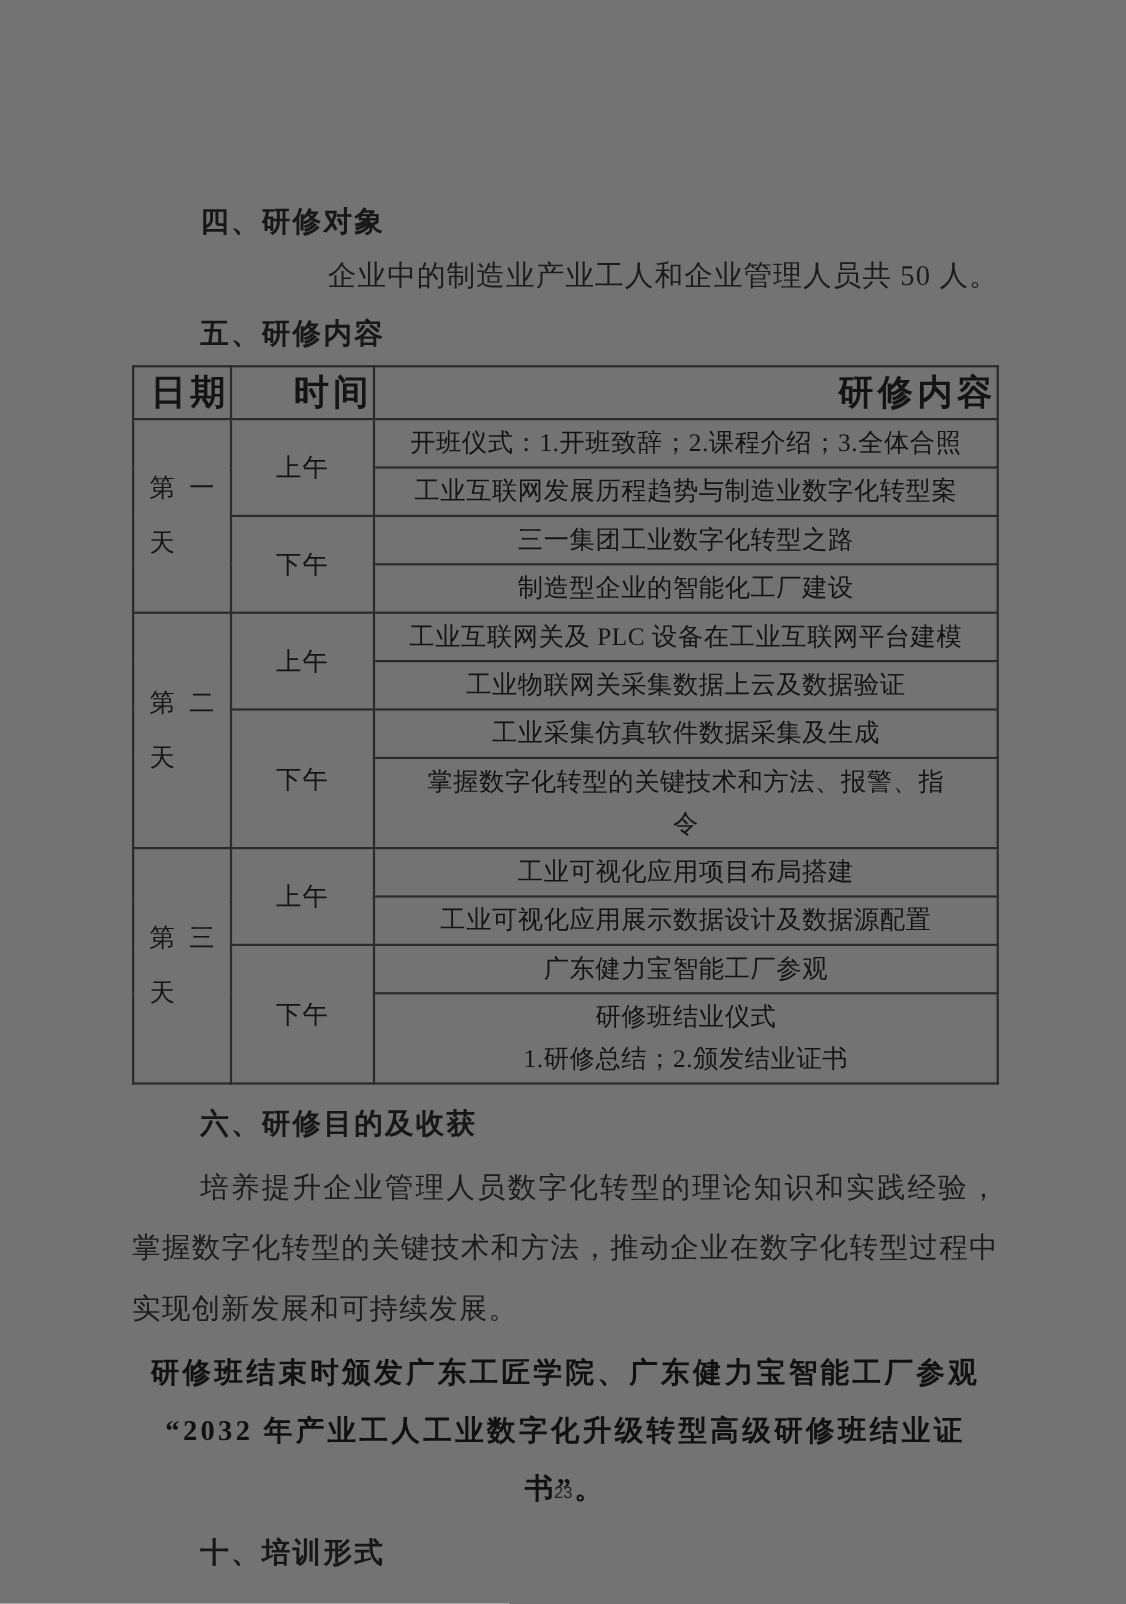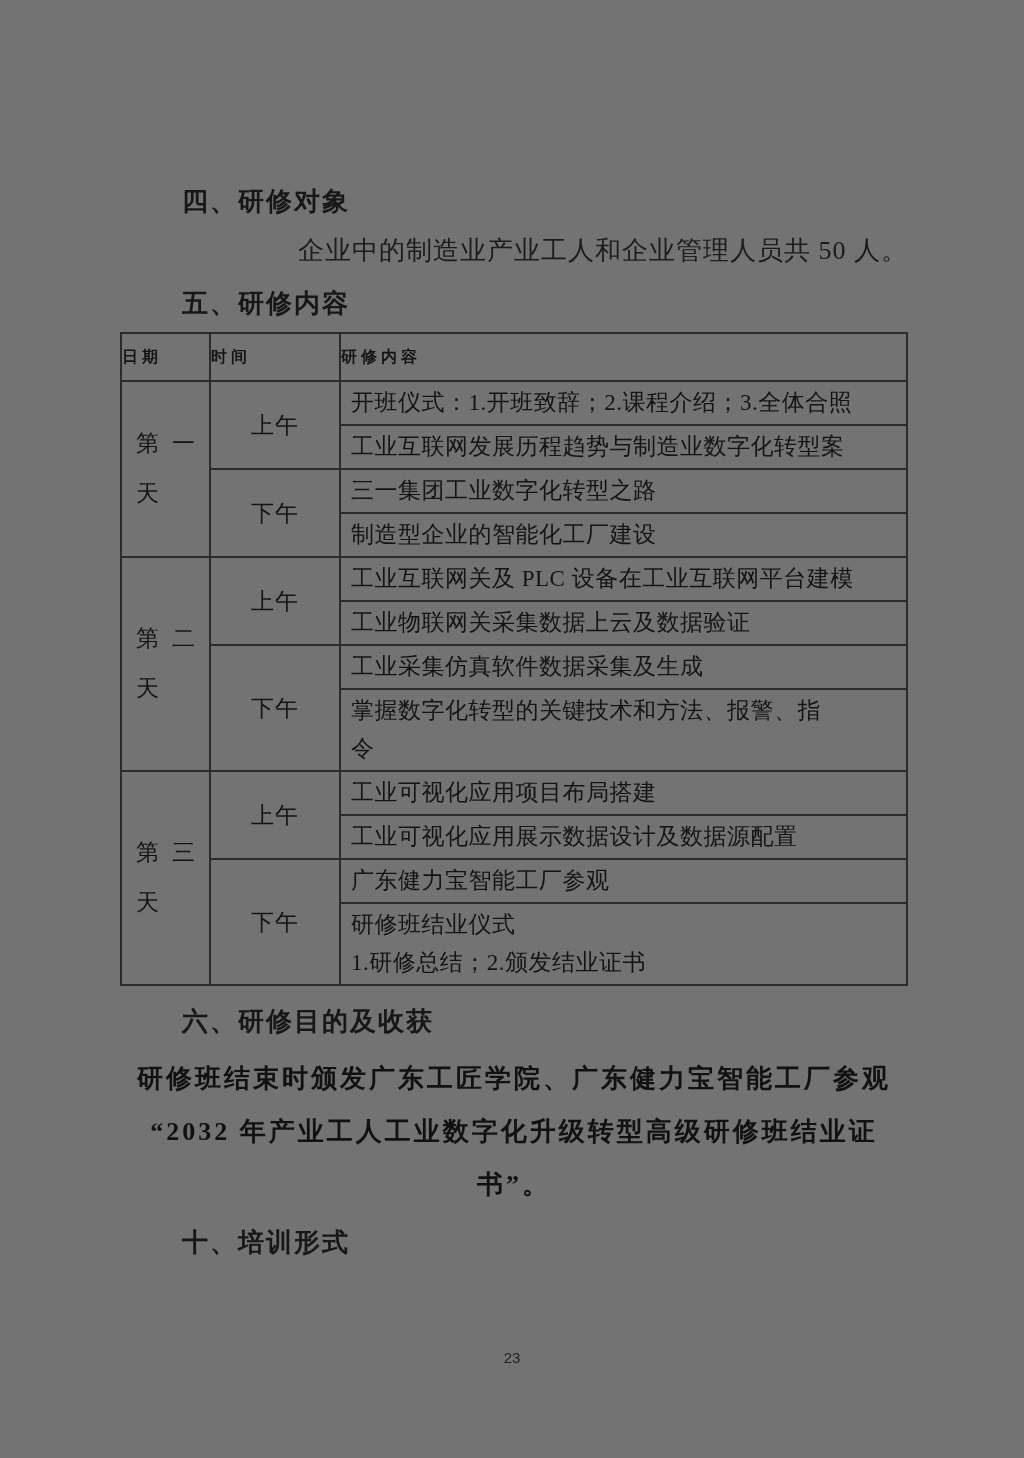--- a/index.html
+++ b/index.html
@@ -58,43 +58,43 @@
   }
   table.schedule td, table.schedule th {
     border: 2px solid #2b2b2b;
     vertical-align: middle;
   }
   col.c-date { width: 89px; }
   col.c-time { width: 130px; }
   th.hdr {
     height: 48px;
     font-weight: 700;
-    font-size: 16px;
+    font-size: 32px;
     letter-spacing: 4px;
-    text-align: left;
+    text-align: right;
     font-family: "Liberation Serif", "DejaVu Serif", serif;
   }
   td.date-cell {
     text-align: justify;
     text-justify: inter-character;
     padding: 0 14px;
     line-height: 50px;
     letter-spacing: 0;
     word-break: break-all;
   }
   td.time-cell {
     text-align: center;
     letter-spacing: 1px;
   }
   td.content-cell {
     height: 42px;
     padding: 2px 10px;
     line-height: 38px;
     letter-spacing: 0.5px;
-    text-align: left;
+    text-align: center;
     white-space: pre-line;
   }
   .cert-par {
     font-size: 26px;
     font-weight: 700;
     letter-spacing: 3px;
     line-height: 53px;
     text-align: center;
     margin-top: 4px;
     color: #111;
@@ -183,20 +183,21 @@
           <td class="content-cell">广东健力宝智能工厂参观</td>
         </tr>
         <tr>
           <td class="content-cell">研修班结业仪式
 1.研修总结；2.颁发结业证书</td>
         </tr>
       </tbody>
     </table>
 
     <h2 class="sec-heading" style="margin-top:18px;">六、研修目的及收获</h2>
+    <p class="body-par-multi">培养提升企业管理人员数字化转型的理论知识和实践经验，掌握数字化转型的关键技术和方法，推动企业在数字化转型过程中实现创新发展和可持续发展。</p>
 
     <div class="cert-par">
       <div>研修班结束时颁发广东工匠学院、广东健力宝智能工厂参观</div>
       <div>“2032 年产业工人工业数字化升级转型高级研修班结业证书”。</div>
     </div>
 
     <h2 class="sec-heading s10">十、培训形式</h2>
   </div>
 
   <div class="page-footer">23</div>

